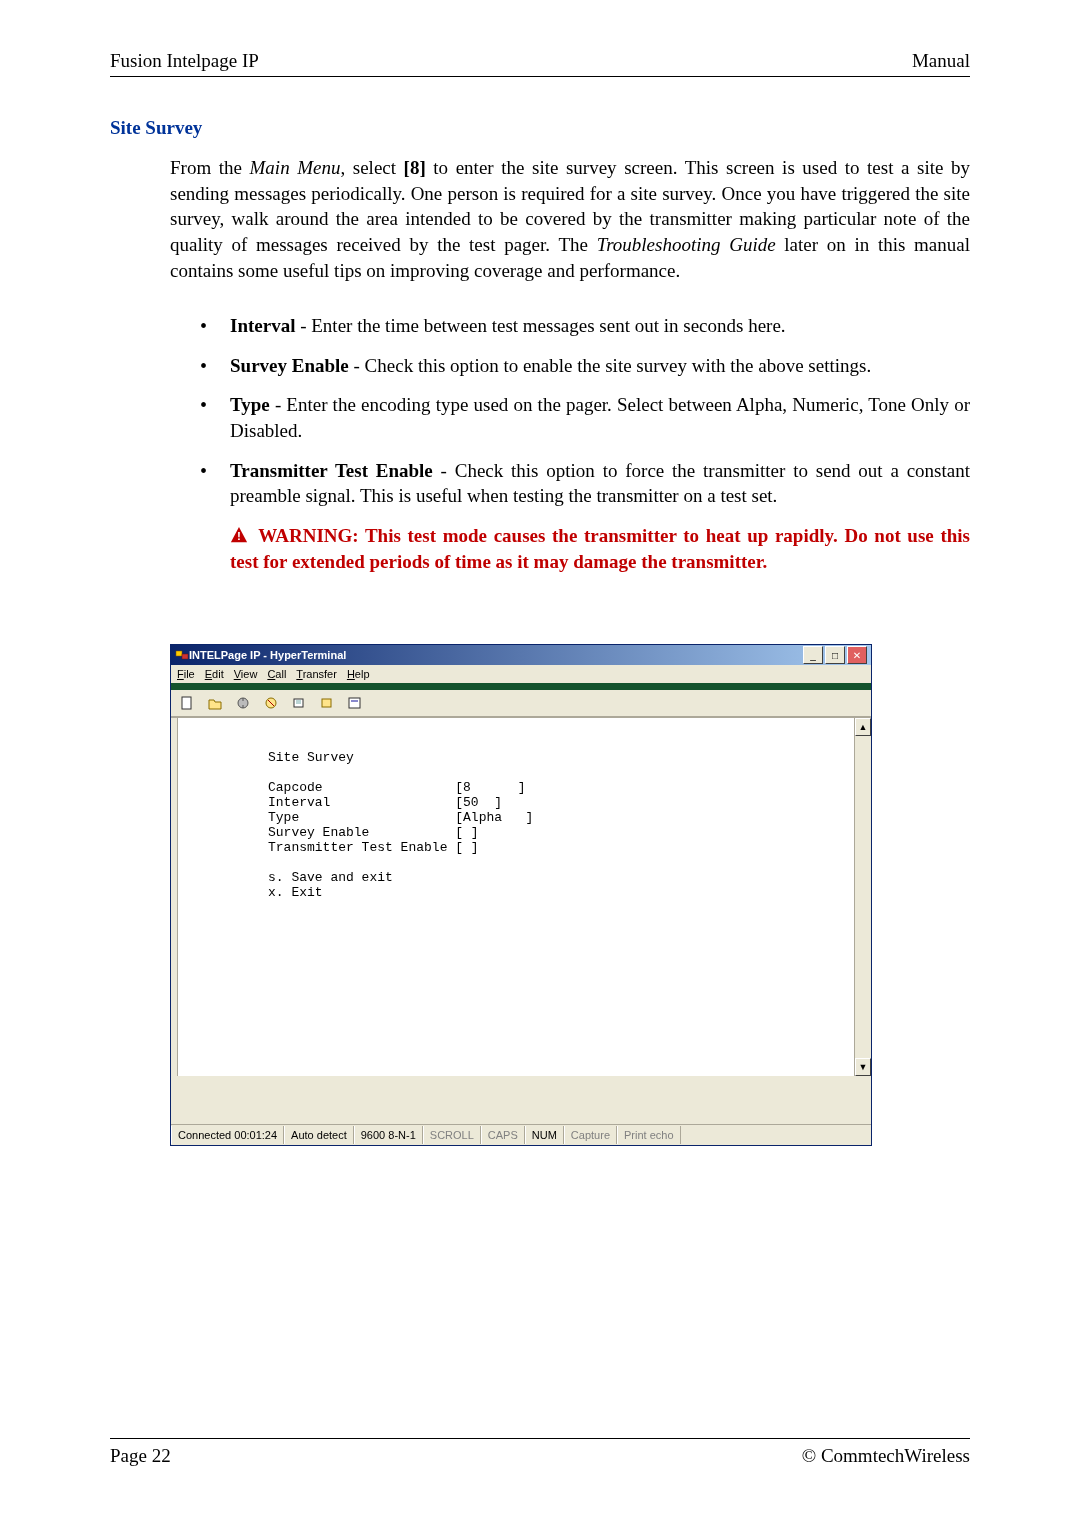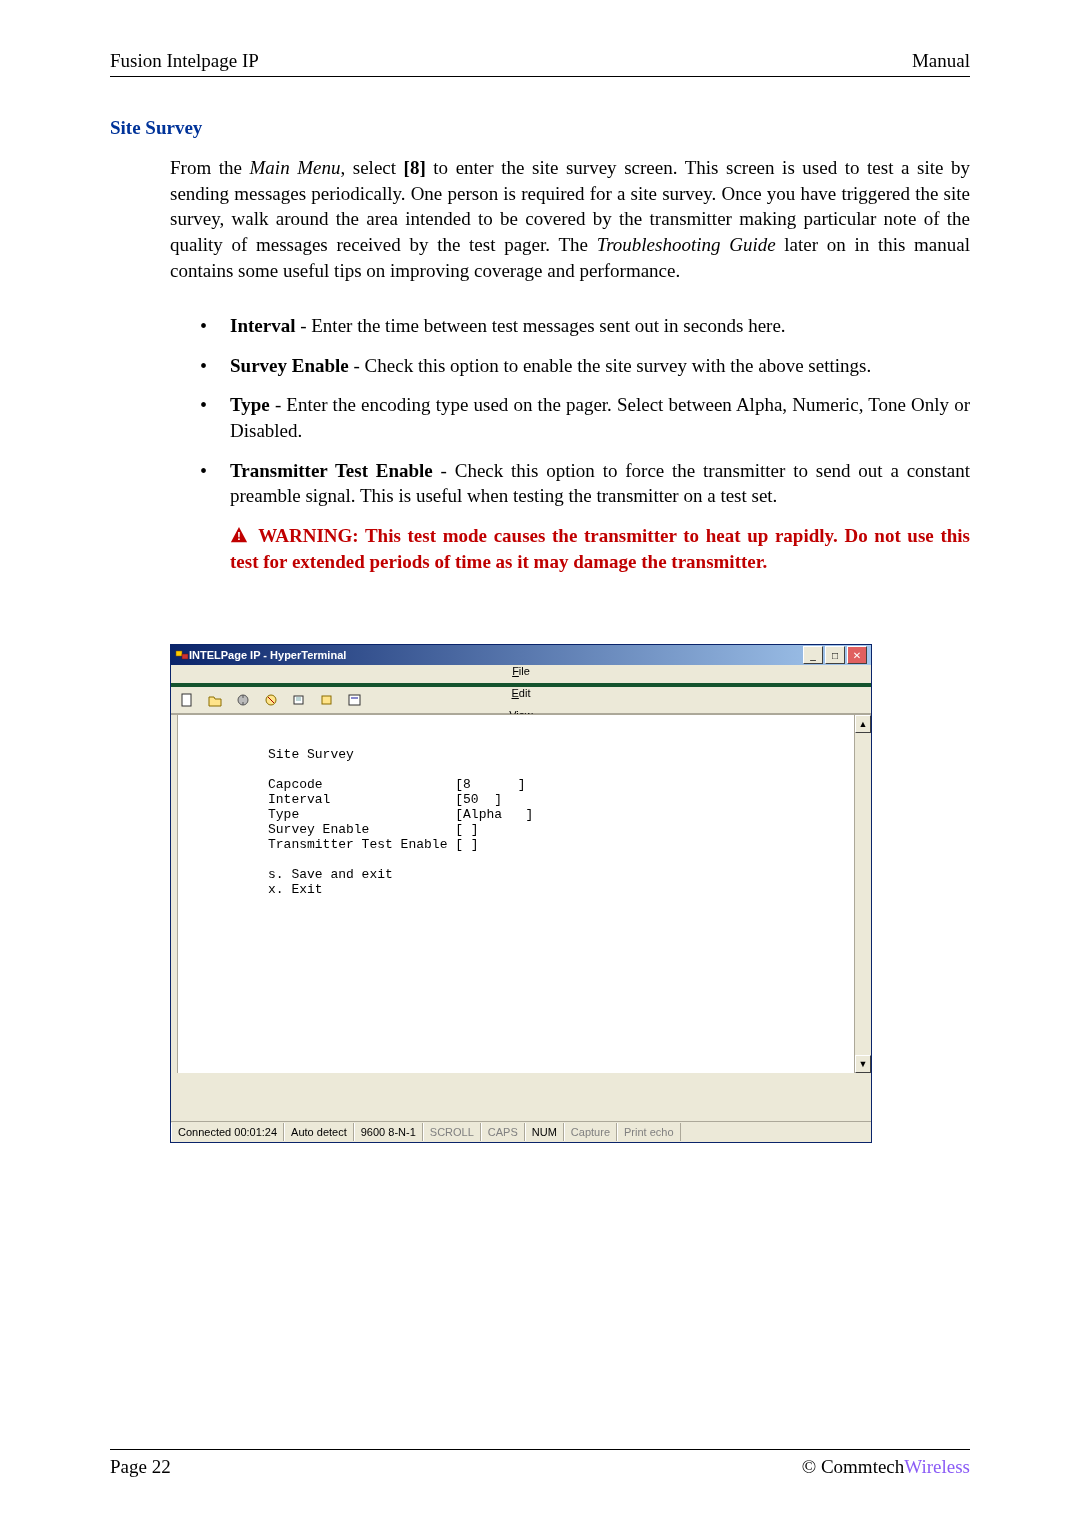--- a/index.html
+++ b/index.html
@@ -118,22 +118,21 @@
     color:#000;
   }
   .ht-winbtn.close { background:#e06060; color:#fff; }
   .ht-menubar {
     background: #ece9d8;
     height: 18px;
     display: flex;
     align-items: center;
     gap: 10px;
     padding: 0 6px;
-    border-bottom: 4px solid #14532d;
-    flex-direction: column;
+    border-bottom: 7px solid #14532d;
   }
   .ht-menuitem { color:#000; }
   .ht-menuitem .ul { text-decoration: underline; }
   .ht-toolbar {
     background: #ece9d8;
     height: 26px;
     display: flex;
     align-items: center;
     gap: 4px;
     padding: 0 4px;
@@ -181,27 +180,27 @@
   }
   .ht-status-cell {
     padding: 0 6px;
     border-left:1px solid #fff;
     border-right:1px solid #aca899;
     height:18px; line-height:18px;
   }
   .ht-status-cell.dim { color:#808080; }
   .footer {
     position:absolute;
-    left:0; bottom:0; width:100%;
+    left:0; bottom:11px; width:100%;
     border-top:1px solid #000;
     display:flex; justify-content:space-between;
     padding-top:6px;
     font-size:19px;
   }
-  .tm-red { color:#8b5cf6; }
+  .tm-red { color:#000000; }
 </style>
 </head>
 <body>
 
 <div class="page">
   <div class="header-row">
     <span>Fusion Intelpage IP</span>
     <span>Manual</span>
   </div>
 

